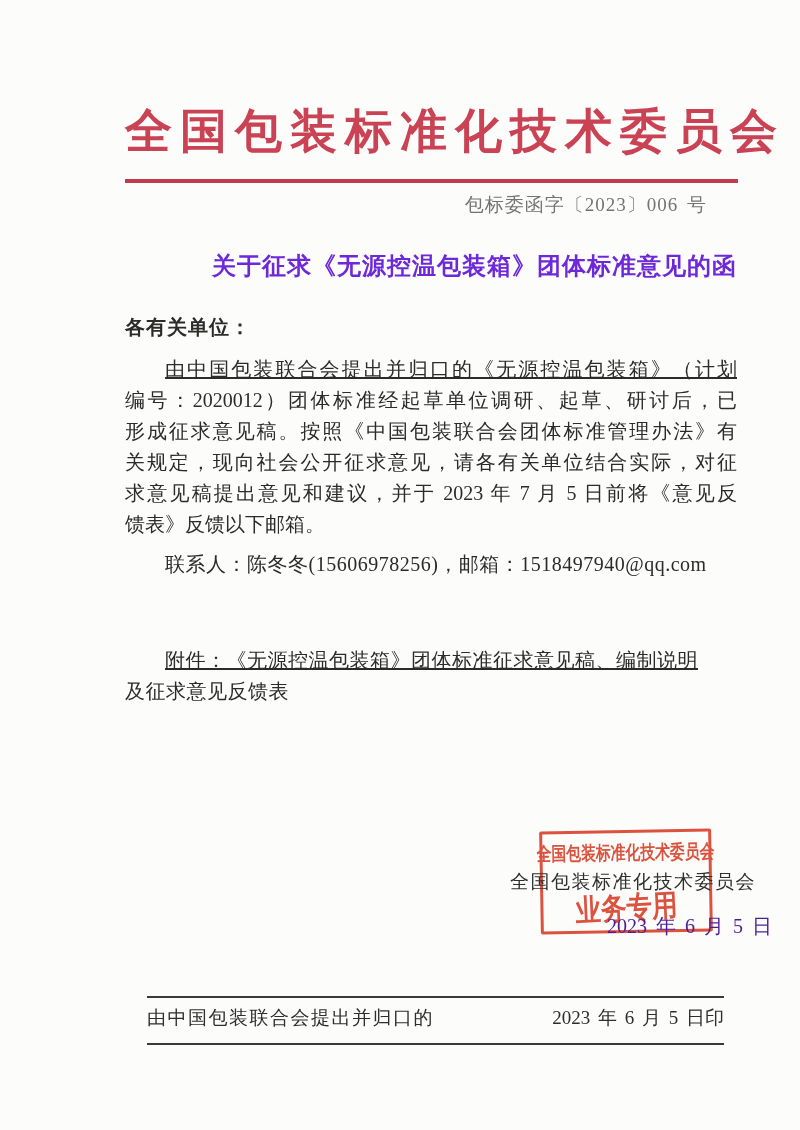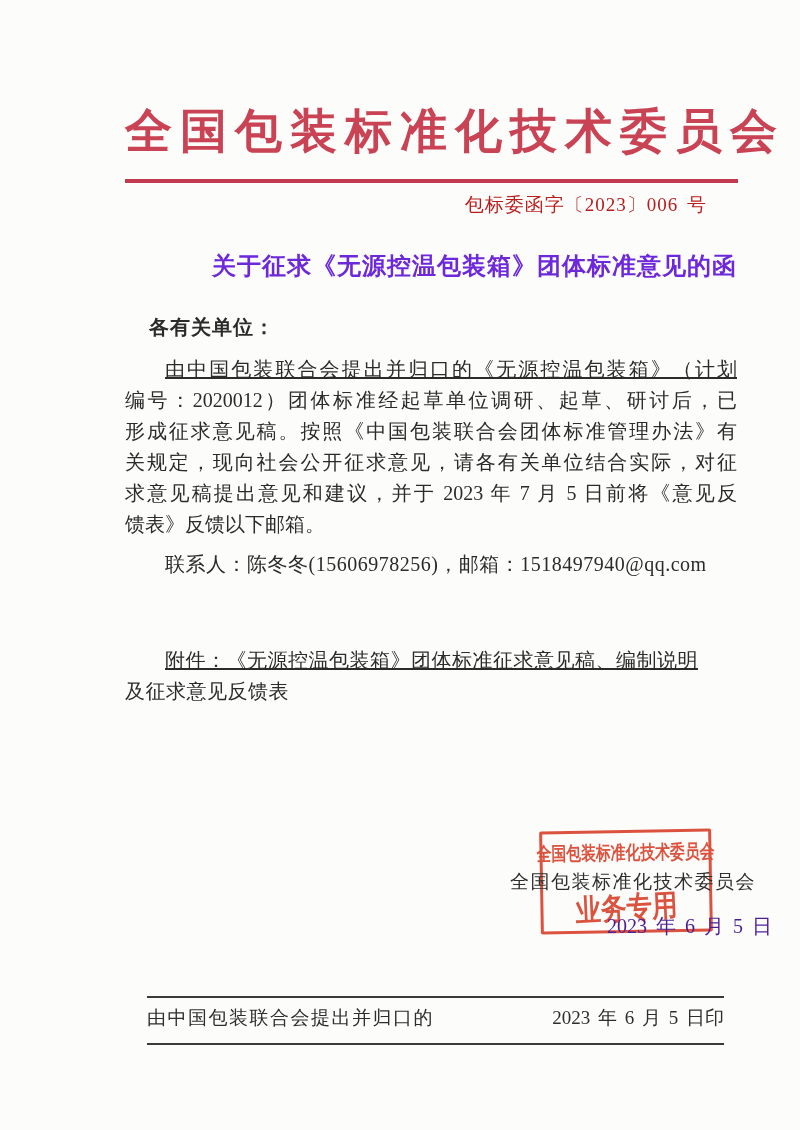--- a/index.html
+++ b/index.html
@@ -31,40 +31,39 @@
     background: #c23a4e;
   }
   .doc-number {
     top: 192px; left: 125px; width: 612px;
     box-sizing: border-box;
     padding-right: 30px;
     text-align: right;
     font-size: 19px;
     letter-spacing: 1px;
     word-spacing: 3px;
-    color: #b91c1c;
+    color: #737373;
   }
 
   
   .letter-title {
     top: 250px; left: 125px; width: 612px;
     text-align: right;
     font-size: 24px;
     font-weight: 700;
     letter-spacing: 1px;
     color: #6d28d9;
     white-space: nowrap;
   }
 
   .salutation {
     top: 314px; left: 125px; width: 612px;
     font-size: 20px;
     font-weight: 700;
     letter-spacing: 1px;
-    margin-left: 24px;
   }
 
   
   .para {
     top: 354px; left: 125px; width: 612px;
     font-size: 20px;
     line-height: 31px;
   }
   .para-line { height: 31px; }
   .jline { text-align: justify; text-align-last: justify; }

